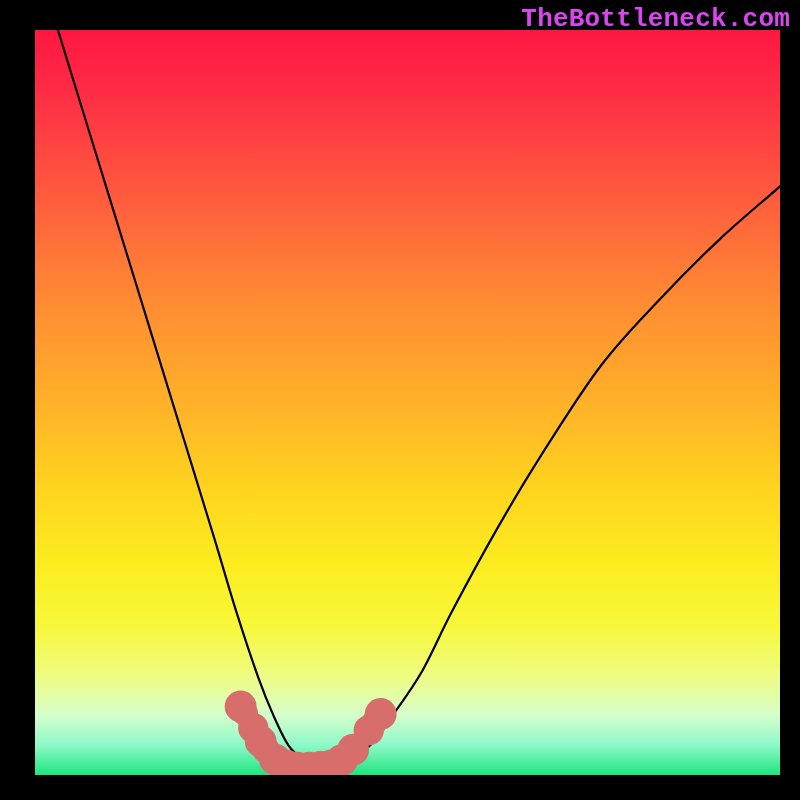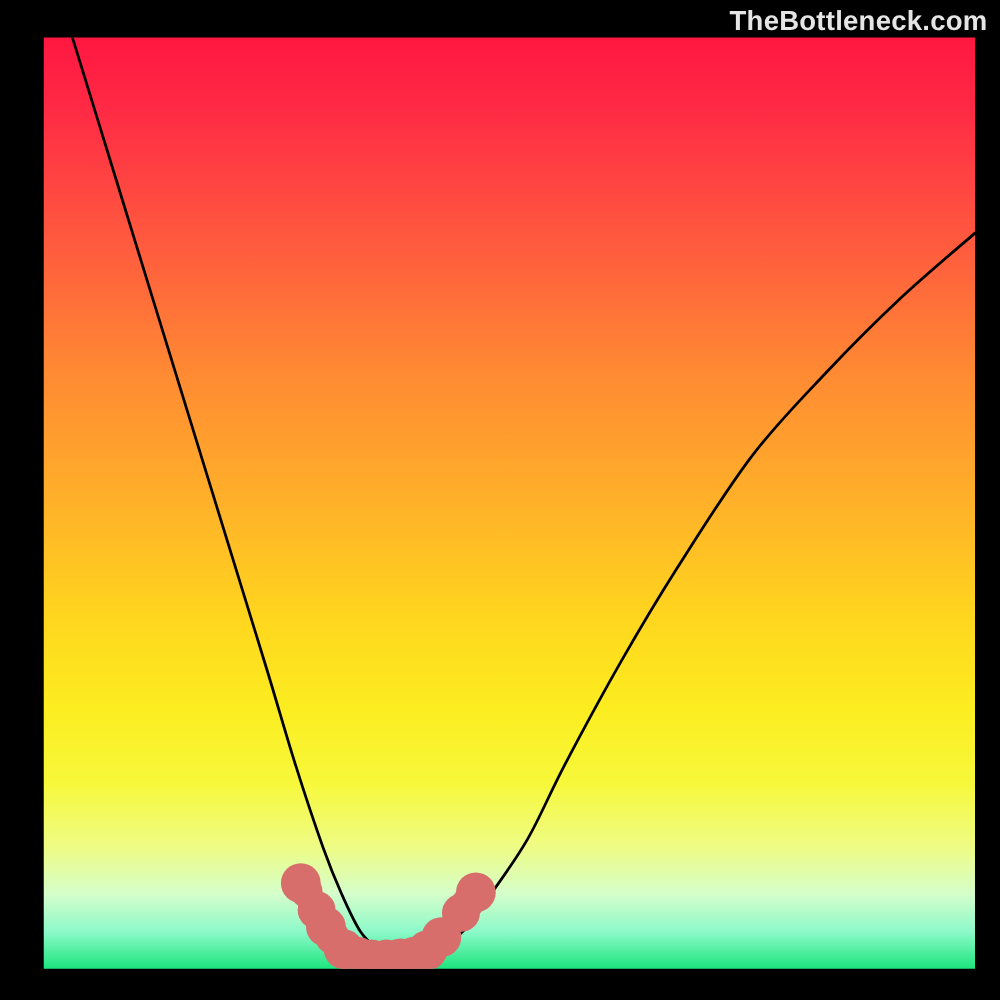--- a/index.html
+++ b/index.html
@@ -36,24 +36,24 @@
       #eefc86 87%,
       #d4fecb 92%,
       #8df9c9 96%,
       #1de57e 100%
     );
   }
   .watermark {
     position: absolute;
     top: 4px;
     right: 10px;
-    font-family: Liberation Sans, sans-serif;
-    font-size: 22px;
+    font-family: Liberation Mono, monospace;
+    font-size: 26px;
     font-weight: 600;
-    color: #e5e5e5;
+    color: #d946ef;
     letter-spacing: 0.2px;
   }
   svg.curve {
     position: absolute;
     left: 0;
     top: 0;
     width: 745px;
     height: 745px;
   }
   .marker {

